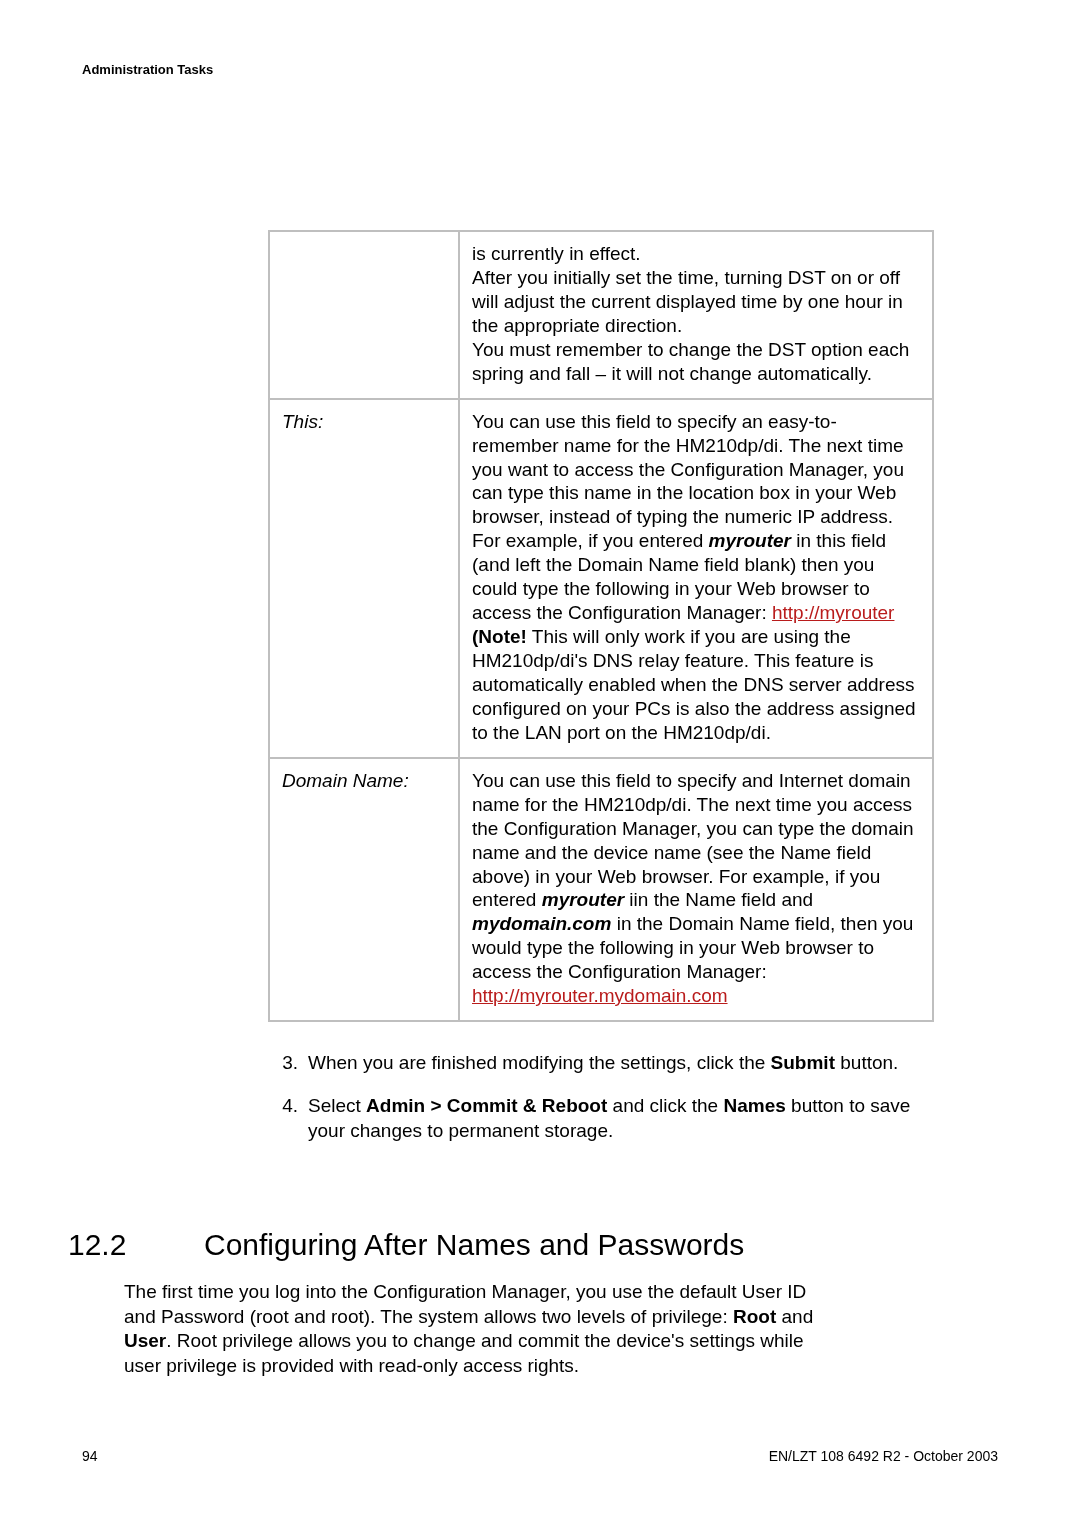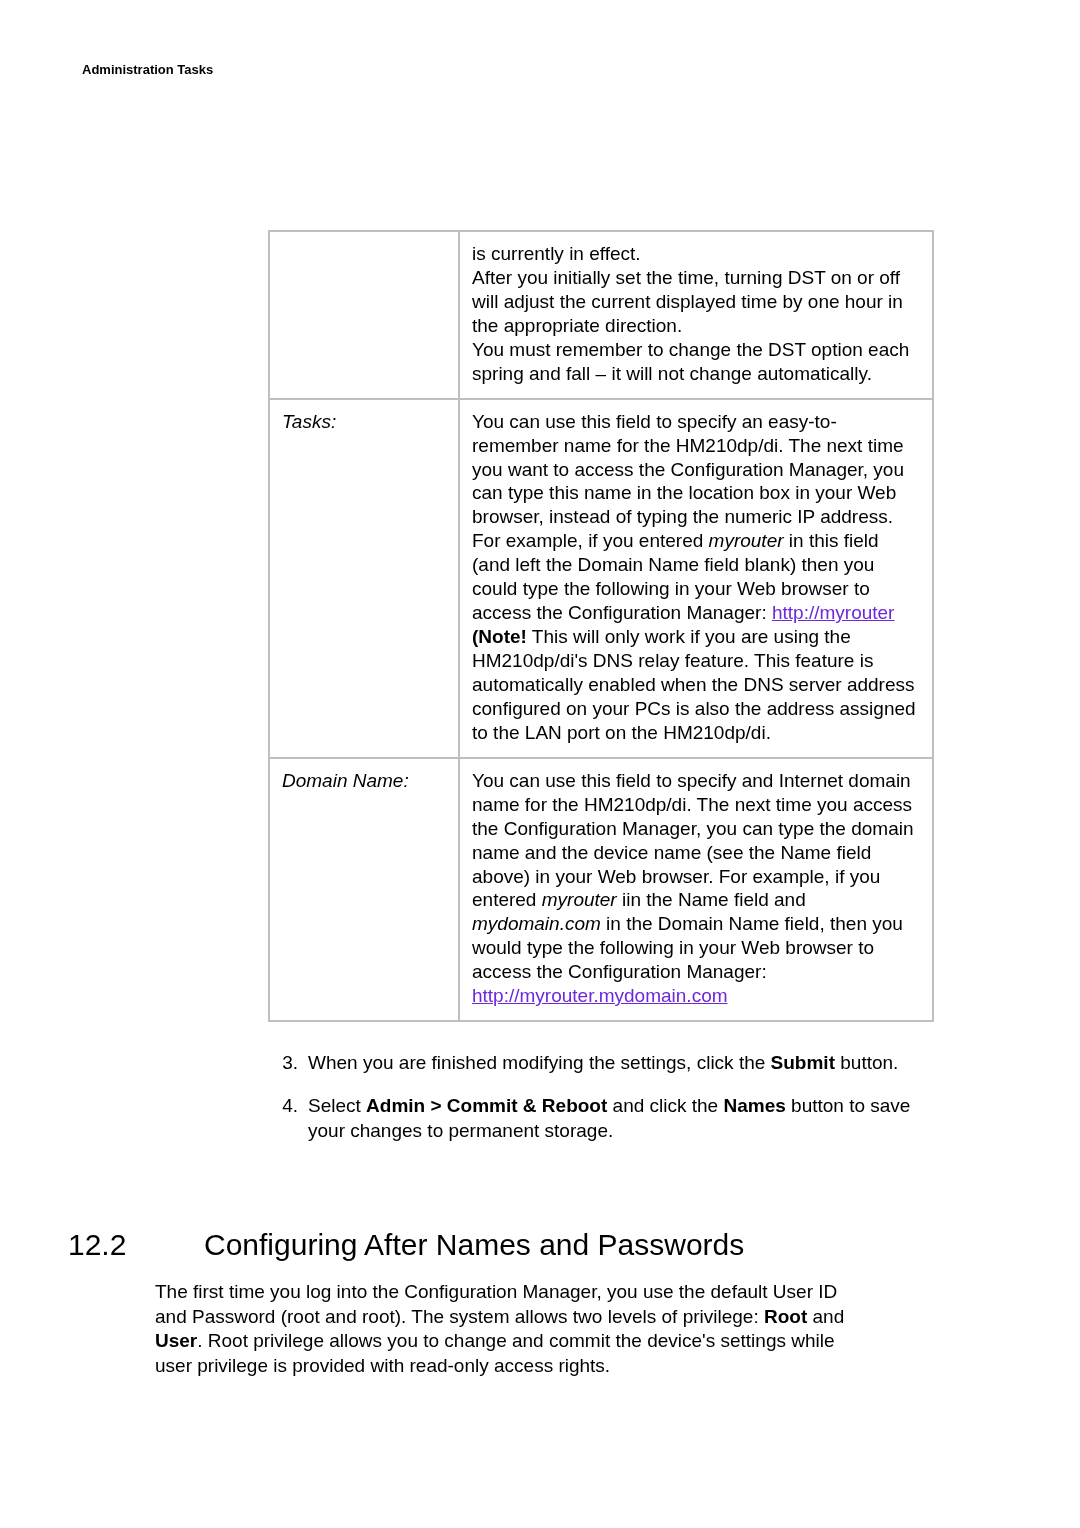--- a/index.html
+++ b/index.html
@@ -39,22 +39,22 @@
   table.grid td {
     border: 2px solid #bfbfbf;
     padding: 10px 12px 12px 12px;
     vertical-align: top;
     font-size: 19px;
     line-height: 1.26;
   }
   table.grid col.c1 { width: 190px; }
   table.grid col.c2 { width: auto; }
   .label-cell { font-style: italic; }
-  .italic { font-style: italic; }
-  a.link { color: #6d28d9; }
+  .italic { font-style: italic; font-weight: bold; }
+  a.link { color: #b91c1c; }
   .steps {
     margin-top: 28px;
     font-size: 19px;
     line-height: 1.32;
   }
   .step {
     display: flex;
     margin-bottom: 18px;
   }
   .step-num {
@@ -74,21 +74,21 @@
     align-items: baseline;
     font-size: 30px;
     margin-bottom: 18px;
   }
   .section-num {
     width: 136px;
     flex: 0 0 136px;
   }
   .section-title { flex: 1 1 auto; }
   .section-para {
-    margin-left: 87px;
+    margin-left: 56px;
     font-size: 19px;
     line-height: 1.3;
     width: 716px;
   }
   .footer {
     position: absolute;
     bottom: 64px;
     left: 82px;
     right: 82px;
     font-size: 14px;
@@ -112,21 +112,21 @@
       <tbody>
           <tr>
         <td class="label-cell"></td>
         <td>
           <span>is currently in effect.</span><br>
           <span>After you initially set the time, turning DST on or off will adjust the current displayed time by one hour in the appropriate direction.</span><br>
           <span>You must remember to change the DST option each spring and fall – it will not change automatically.</span>
         </td>
       </tr>
       <tr>
-        <td class="label-cell">Tasks:</td>
+        <td class="label-cell">This:</td>
         <td>
           <span>You can use this field to specify an easy-to-remember name for the HM210dp/di. The next time you want to access the Configuration Manager, you can type this name in the location box in your Web browser, instead of typing the numeric IP address. For example, if you entered </span><span class="italic">myrouter</span><span> in this field (and left the Domain Name field blank) then you could type the following in your Web browser to access the Configuration Manager: </span><a href="#" class="link">http://myrouter</a><br>
           <b>(Note!</b><span> This will only work if you are using the HM210dp/di's DNS relay feature. This feature is automatically enabled when the DNS server address configured on your PCs is also the address assigned to the LAN port on the HM210dp/di.</span>
         </td>
       </tr>
       <tr>
         <td class="label-cell">Domain Name:</td>
         <td>
           <span>You can use this field to specify and Internet domain name for the HM210dp/di. The next time you access the Configuration Manager, you can type the domain name and the device name (see the Name field above) in your Web browser. For example, if you entered </span><span class="italic">myrouter</span><span> iin the Name field and </span><span class="italic">mydomain.com</span><span> in the Domain Name field, then you would type the following in your Web browser to access the Configuration Manager:</span><br>
           <a href="#" class="link">http://myrouter.mydomain.com</a>
@@ -154,14 +154,18 @@
   <div class="section" style="top:1228px;">
     <div class="section-heading-row">
       <div class="section-num">12.2</div>
       <div class="section-title">Configuring After Names and Passwords</div>
     </div>
     <div class="section-para">
       <span>The first time you log into the Configuration Manager, you use the default User ID and Password (root and root). The system allows two levels of privilege: </span><b>Root</b><span> and </span><b>User</b><span>. Root privilege allows you to change and commit the device's settings while user privilege is provided with read-only access rights.</span>
     </div>
   </div>
 
+  <div class="footer">
+    <span>94</span>
+    <span>EN/LZT 108 6492 R2  -  October 2003</span>
+  </div>
 
 </div>
 
 </body></html>

